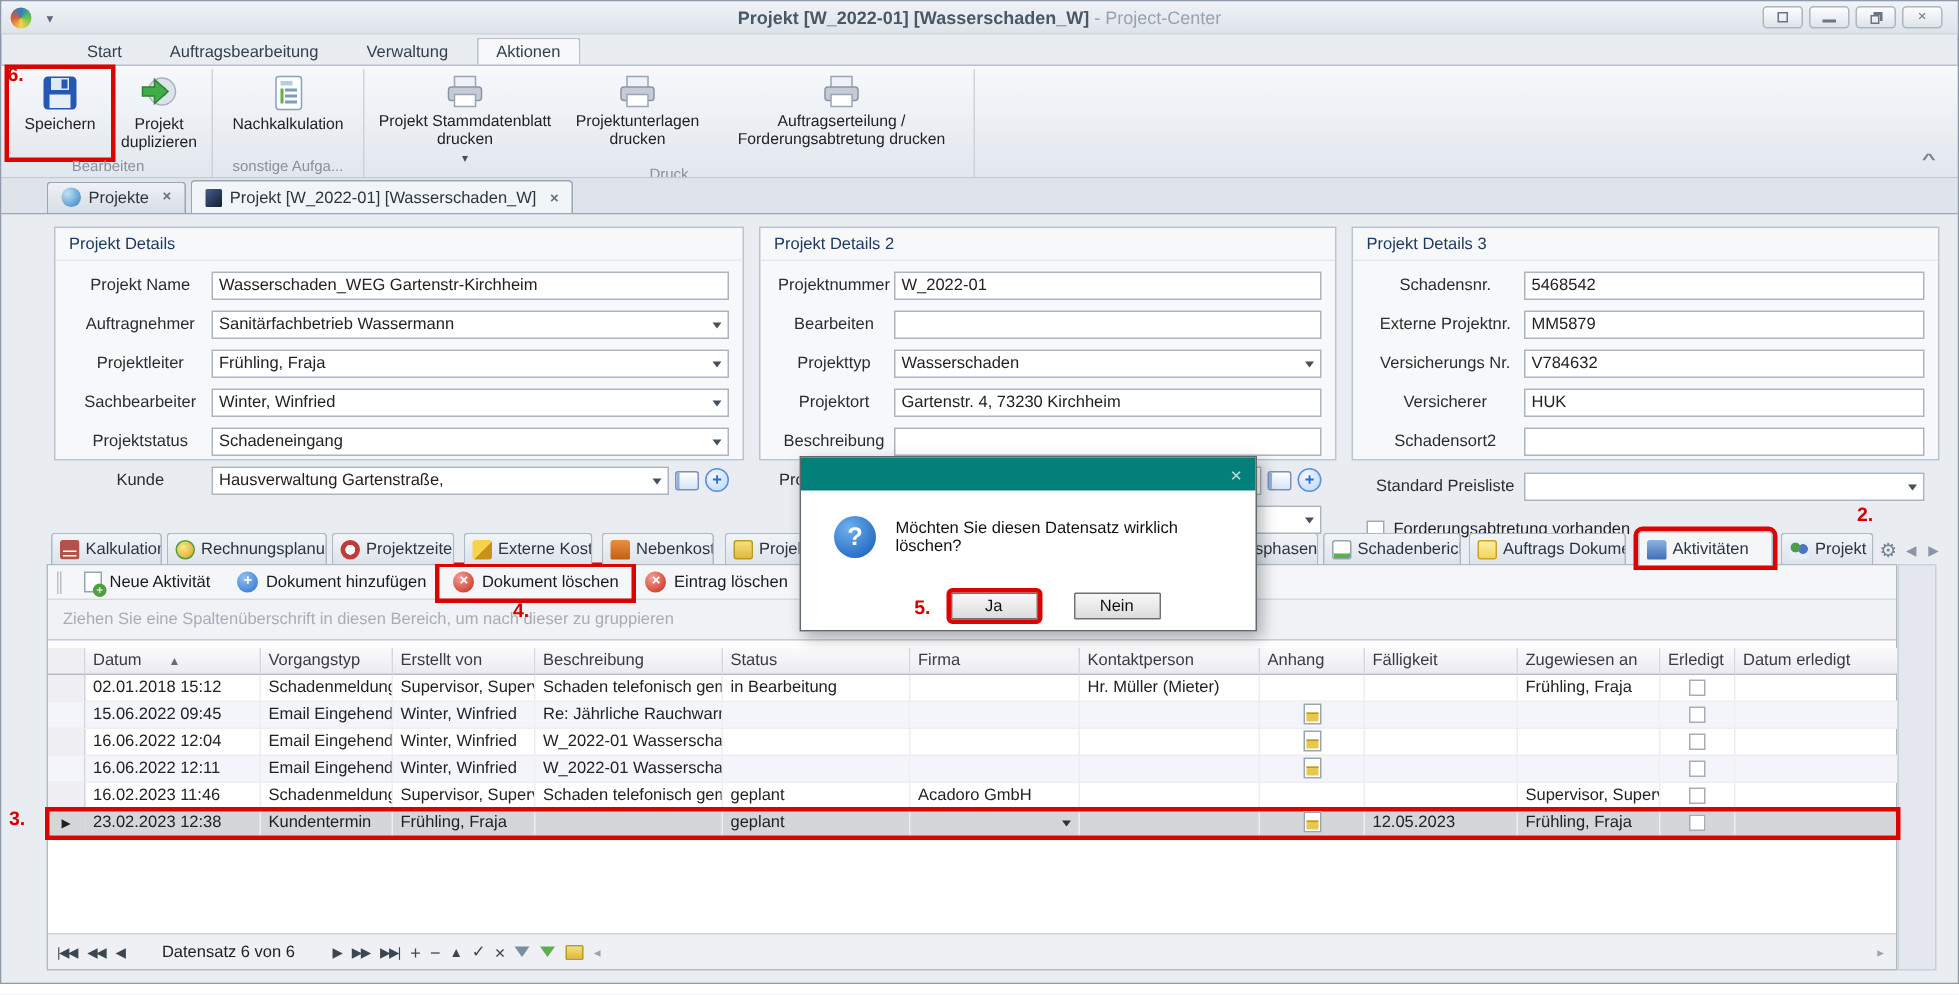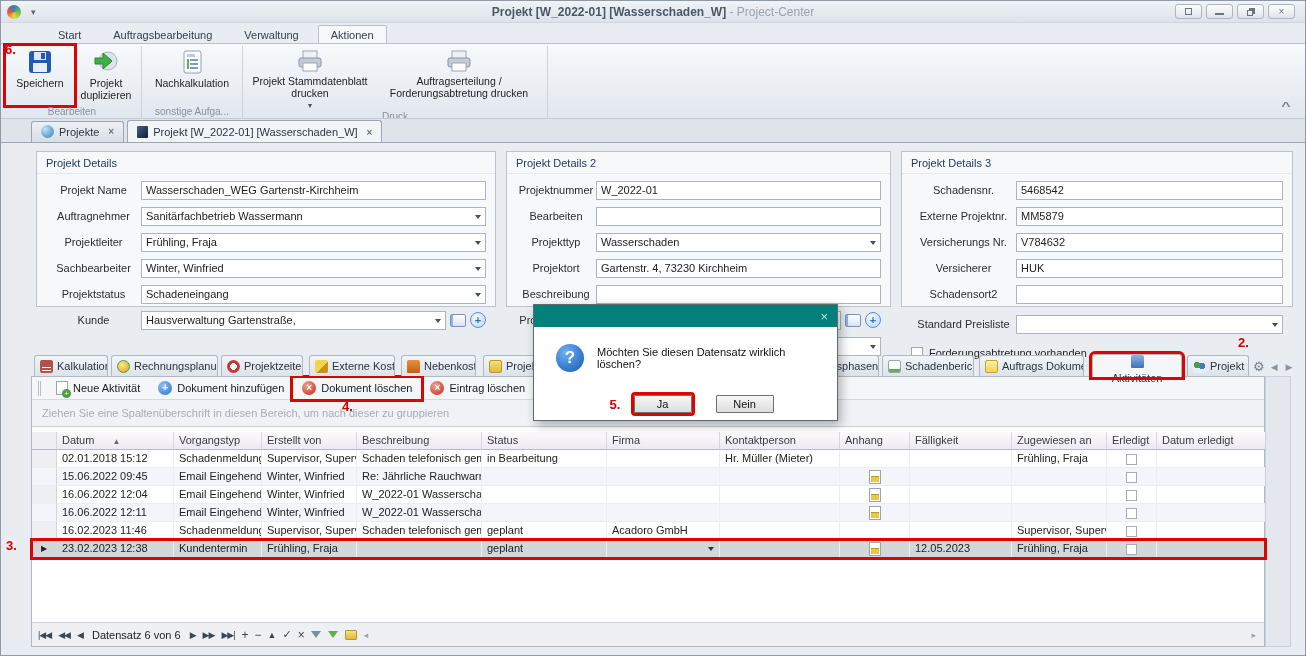--- a/index.html
+++ b/index.html
@@ -55,21 +55,21 @@
   .dar { width:0; height:0; border:3px solid transparent; border-top:4px solid #44505c; margin-left:auto; margin-top:4px; flex:none; }
   .cardbtn { width:16px; height:13px; margin-left:4px; flex:none; border:1px solid #7a93bd; background:linear-gradient(#ffffff,#d7e4f6); border-radius:2px; box-shadow:inset 2px 0 0 #8fb3e0; }
   .plusbtn { width:16px; height:16px; margin-left:4px; flex:none; border:1px solid #5b8ed6; border-radius:50%;
     background:radial-gradient(circle at 35% 30%,#f2f8ff,#bcd6f5); color:#2a6fd0; font-weight:bold; font-size:11px; display:flex; align-items:center; justify-content:center; line-height:1; }
   .cbx { width:12px; height:12px; border:1px solid #a0a8b2; background:#fff; flex:none; margin-right:6px; }
 
   
   .tabstrip { position:absolute; left:33px; top:210px; height:23px; display:flex; align-items:flex-end; z-index:2; }
   .ltab { height:21px; display:flex; align-items:center; gap:4px; padding:0 5px; overflow:hidden; white-space:nowrap;
     border:1px solid #aeb9c6; border-bottom:none; border-radius:3px 3px 0 0; background:linear-gradient(#f2f5f8,#dde3ea); color:#2a3540; flex:none; }
-  .ltab.active { height:23px; background:#f4f6f8; margin-bottom:-1px; z-index:3; overflow:visible; position:relative;flex-direction:column; }
+  .ltab.active { height:23px; background:#f4f6f8; margin-bottom:-1px; z-index:3; overflow:visible; position:relative; }
   .ti { width:13px; height:13px; border-radius:2px; flex:none; }
   .ti-calc { background:linear-gradient(#fff,#fff) 2px 7px/9px 1px no-repeat, linear-gradient(#fff,#fff) 2px 10px/9px 1px no-repeat, #b3524a; }
   .ti-rech { border-radius:50%; background:radial-gradient(circle at 4px 4px,#fbe88a,#d8a11a); border:1px solid #4f9e3f; }
   .ti-zeit { border-radius:50%; background:radial-gradient(#fff 34%, #c23b3b 38%); }
   .ti-ext { background:linear-gradient(135deg,#f5d34a 55%,#c8921a 55%); }
   .ti-neben { background:linear-gradient(#e8903f,#c45f12); border-radius:2px 2px 1px 1px; }
   .ti-folder { background:linear-gradient(#f7df7a,#e0b93f); border:1px solid #b89a20; }
   .ti-schaden { background:#fff; border:1px solid #98a3b3; box-shadow:inset 0 -3px 0 #5fae4f; }
   .ti-auftrag { background:linear-gradient(#fbf0a0,#f0d45e); border:1px solid #c9a227; }
   .ti-aktiv { background:linear-gradient(#8fb2e2,#3f6fb5); border-radius:2px 2px 1px 1px; }
@@ -104,21 +104,21 @@
   .gr.sel .gc { background:#d5d6d8; }
   .sorta { font-size:8px; color:#6a6a72; margin-left:18px; }
   .att { display:inline-block; width:12px; height:14px; background:#fff; border:1px solid #9aa5af; position:relative; vertical-align:middle; }
   .att:after { content:""; position:absolute; left:1px; right:1px; bottom:1px; height:5px; background:#e8c84a; border-top:1px solid #b89a20; }
   .cb { display:inline-block; width:11px; height:11px; border:1px solid #a8adb5; background:#fff; vertical-align:middle; }
   .cellarrow { float:right; margin-top:7px; width:0; height:0; border:3px solid transparent; border-top:4px solid #333; }
 
   
   .navbar { position:absolute; left:0; right:0; bottom:0; height:24px; background:#eef0f4; border-top:1px solid #d0d5db; display:flex; align-items:center; padding-left:6px; gap:7px; color:#3a4document4; }
   .nvg { color:#3c4650; font-size:9px; letter-spacing:-1px; }
-  .nvt { color:#222; font-size:11px; margin:0 2px; }
+  .nvt { color:#222; font-size:11px; margin:0 18px; }
   .fun { width:0; height:0; border:5px solid transparent; border-top:7px solid #7a8ca0; position:relative; top:2px; }
   .fun.green { border-top-color:#5fae4f; }
   .ydoc { width:12px; height:10px; background:linear-gradient(#f7df7a,#e0b93f); border:1px solid #b89a20; border-radius:1px; }
   .hsl { color:#9aa5b1; font-size:9px; }
   .nav-right { margin-left:auto; margin-right:8px; }
 
   
   .dlg { position:absolute; left:532px; top:303px; width:305px; height:117px; background:#fff; border:1px solid #5f6b6b; box-shadow:3px 4px 10px rgba(0,0,0,.3); z-index:50; }
   .dlg-title { height:22px; background:#028079; display:flex; justify-content:flex-end; align-items:center; padding-right:9px; }
   .dlg-x { color:#bfe0de; font-size:13px; line-height:1; }
@@ -206,20 +206,28 @@
     <div class="rgroup">
       <div class="rbtns">
         <div class="rbtn" style="width:128px">
           <svg width="28" height="24">
               <rect x="7" y="2" width="14" height="8" fill="#eef1f5" stroke="#9aa5b5"></rect>
               <rect x="3" y="9" width="22" height="9" rx="2" fill="#c6ccd6" stroke="#8b95a5"></rect>
               <rect x="7" y="14" width="14" height="8" fill="#fff" stroke="#9aa5b5"></rect>
             </svg>
           <span>Projekt Stammdatenblatt drucken</span>
           <span style="font-size:8px;color:#44505c">▾</span>
+        </div>
+        <div class="rbtn" style="width:102px">
+          <svg width="28" height="24">
+              <rect x="7" y="2" width="14" height="8" fill="#eef1f5" stroke="#9aa5b5"></rect>
+              <rect x="3" y="9" width="22" height="9" rx="2" fill="#c6ccd6" stroke="#8b95a5"></rect>
+              <rect x="7" y="14" width="14" height="8" fill="#fff" stroke="#9aa5b5"></rect>
+            </svg>
+          <span>Projektunterlagen drucken</span>
         </div>
         <div class="rbtn" style="width:170px">
           <svg width="28" height="24">
               <rect x="7" y="2" width="14" height="8" fill="#eef1f5" stroke="#9aa5b5"></rect>
               <rect x="3" y="9" width="22" height="9" rx="2" fill="#c6ccd6" stroke="#8b95a5"></rect>
               <rect x="7" y="14" width="14" height="8" fill="#fff" stroke="#9aa5b5"></rect>
             </svg>
           <span>Auftragserteilung / Forderungsabtretung drucken</span>
         </div>
       </div>

